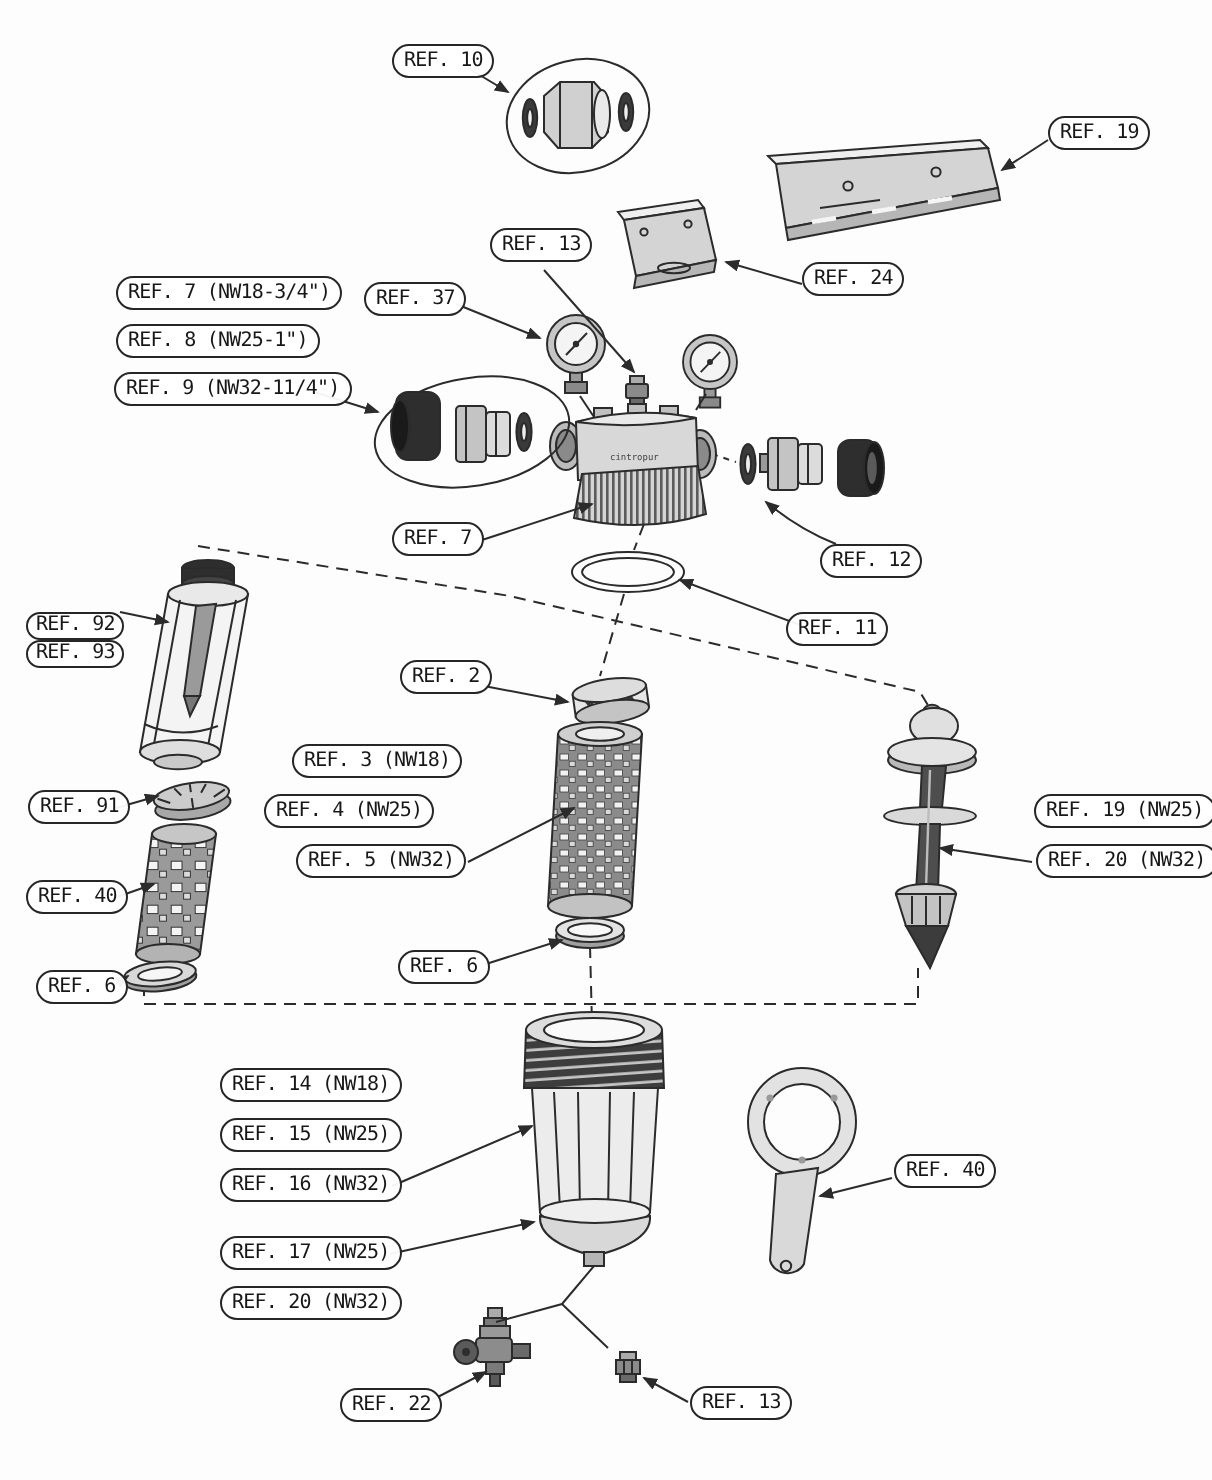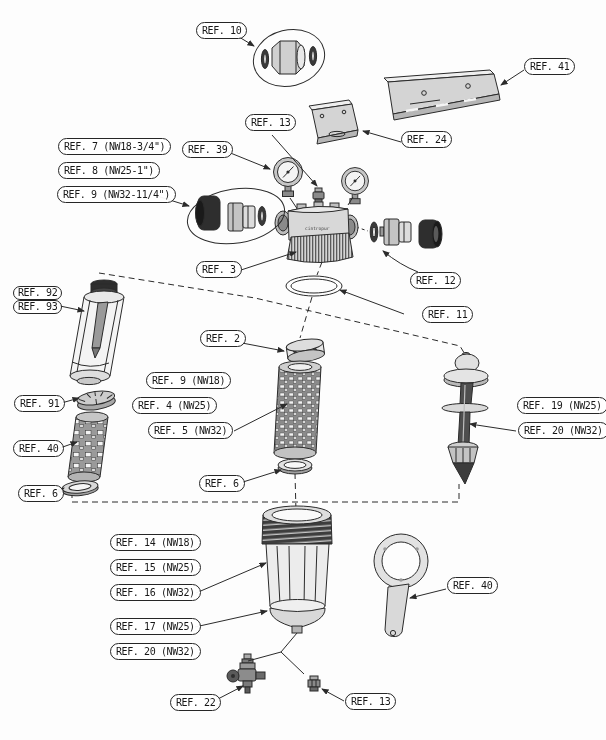--- a/index.html
+++ b/index.html
@@ -2,21 +2,21 @@
 <html><head>
 <meta charset="utf-8">
 <style>
   html,body{margin:0;padding:0;background:#ffffff;}
   .stage{position:relative;width:606px;height:740px;background:#fdfdfd;overflow:hidden;
          font-family:"DejaVu Sans Mono", monospace;}
   .stage svg{position:absolute;left:0;top:0;}
   .callout{position:absolute;border:1.4px solid #262626;border-radius:12px;padding:1px 5px;
            font-size:10px;letter-spacing:-0.4px;line-height:13px;color:#171717;
            background:rgba(255,255,255,.95);white-space:nowrap;z-index:5;}
-  .callout.sm{border-radius:9px;padding:0 4px;line-height:11.5px;}
+  .callout.sm{border-radius:9px;padding:0 4px;line-height:11.5px;margin-top:20px;}
   .art .ln{stroke:#2b2b2b;stroke-width:1;fill:none;}
   .art .ld{stroke:#2b2b2b;stroke-width:1;fill:none;}
   .art .dsh{stroke:#2b2b2b;stroke-width:1;fill:none;stroke-dasharray:6 4;}
   .art .dsh2{stroke:#2b2b2b;stroke-width:1;fill:none;stroke-dasharray:3 3;}
   .art .pt{stroke:#2b2b2b;stroke-width:1;}
 </style>
 </head>
 <body>
 
 <div class="stage">
@@ -287,34 +287,34 @@
     <path class="ld" marker-end="url(#ah)" d="M516,431 L470,424"></path>
     <path class="ld" marker-end="url(#ah)" d="M196,593 L266,563"></path>
     <path class="ld" marker-end="url(#ah)" d="M195,627 L267,611"></path>
     <path class="ld" marker-end="url(#ah)" d="M446,589 L410,598"></path>
     <path class="ld" marker-end="url(#ah)" d="M216,700 L243,686"></path>
     <path class="ld" marker-end="url(#ah)" d="M344,701 L322,689"></path>
   </g>
 </svg>
 
 <div class="callout" style="left:196px;top:22px">REF. 10</div>
-<div class="callout" style="left:524px;top:58px">REF. 41</div>
+<div class="callout" style="left:524px;top:58px">REF. 19</div>
 <div class="callout" style="left:245px;top:114px">REF. 13</div>
 <div class="callout" style="left:401px;top:131px">REF. 24</div>
-<div class="callout" style="left:182px;top:141px">REF. 39</div>
+<div class="callout" style="left:182px;top:141px">REF. 37</div>
 <div class="callout" style="left:58px;top:138px">REF. 7 (NW18-3/4")</div>
 <div class="callout" style="left:58px;top:162px">REF. 8 (NW25-1")</div>
 <div class="callout" style="left:57px;top:186px">REF. 9 (NW32-11/4")</div>
-<div class="callout" style="left:196px;top:261px">REF. 3</div>
+<div class="callout" style="left:196px;top:261px">REF. 7</div>
 <div class="callout" style="left:410px;top:272px">REF. 12</div>
-<div class="callout" style="left:422px;top:306px">REF. 11</div>
+<div class="callout" style="left:393px;top:306px">REF. 11</div>
 <div class="callout sm" style="left:13px;top:286px">REF. 92</div>
 <div class="callout sm" style="left:13px;top:300px">REF. 93</div>
 <div class="callout" style="left:200px;top:330px">REF. 2</div>
-<div class="callout" style="left:146px;top:372px">REF. 9 (NW18)</div>
+<div class="callout" style="left:146px;top:372px">REF. 3 (NW18)</div>
 <div class="callout" style="left:132px;top:397px">REF. 4 (NW25)</div>
 <div class="callout" style="left:148px;top:422px">REF. 5 (NW32)</div>
 <div class="callout" style="left:14px;top:395px">REF. 91</div>
 <div class="callout" style="left:13px;top:440px">REF. 40</div>
 <div class="callout" style="left:18px;top:485px">REF. 6</div>
 <div class="callout" style="left:199px;top:475px">REF. 6</div>
 <div class="callout" style="left:517px;top:397px">REF. 19 (NW25)</div>
 <div class="callout" style="left:518px;top:422px">REF. 20 (NW32)</div>
 <div class="callout" style="left:110px;top:534px">REF. 14 (NW18)</div>
 <div class="callout" style="left:110px;top:559px">REF. 15 (NW25)</div>

